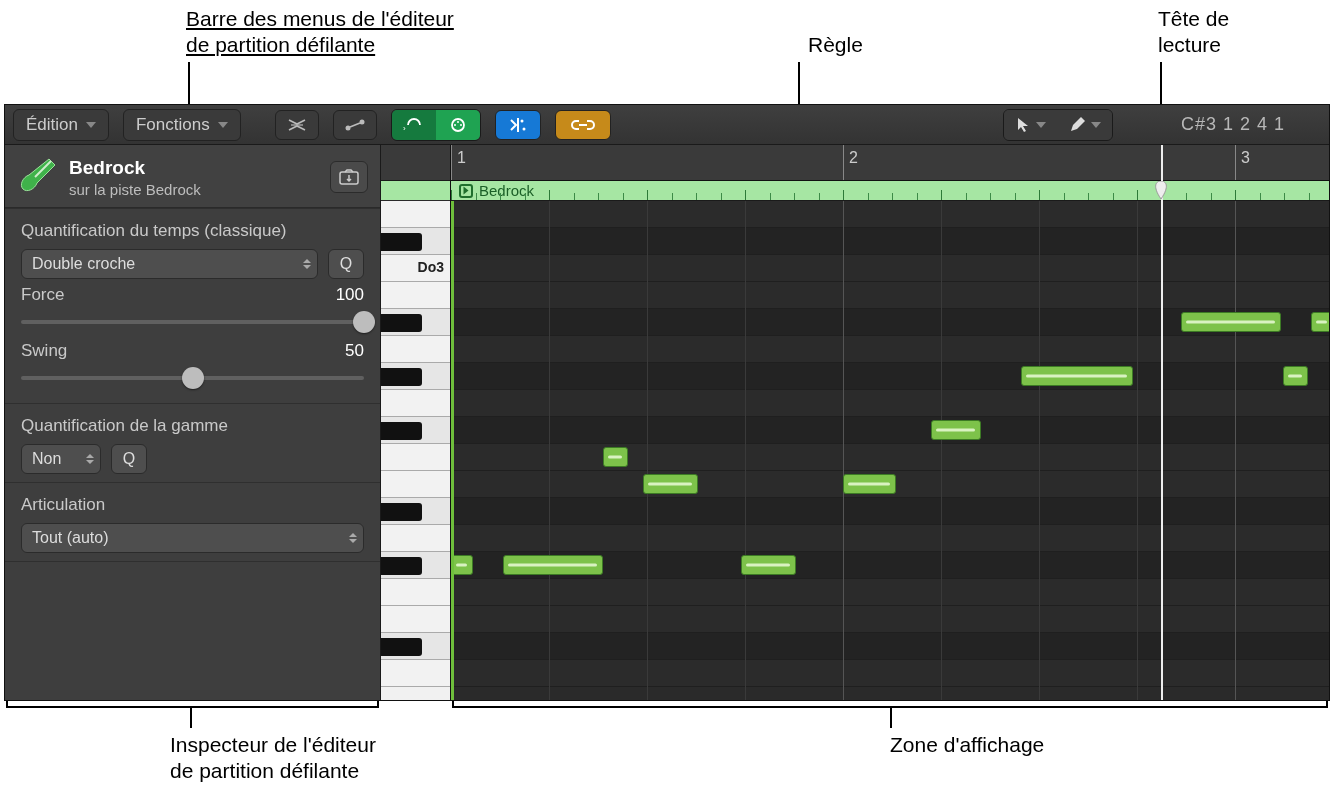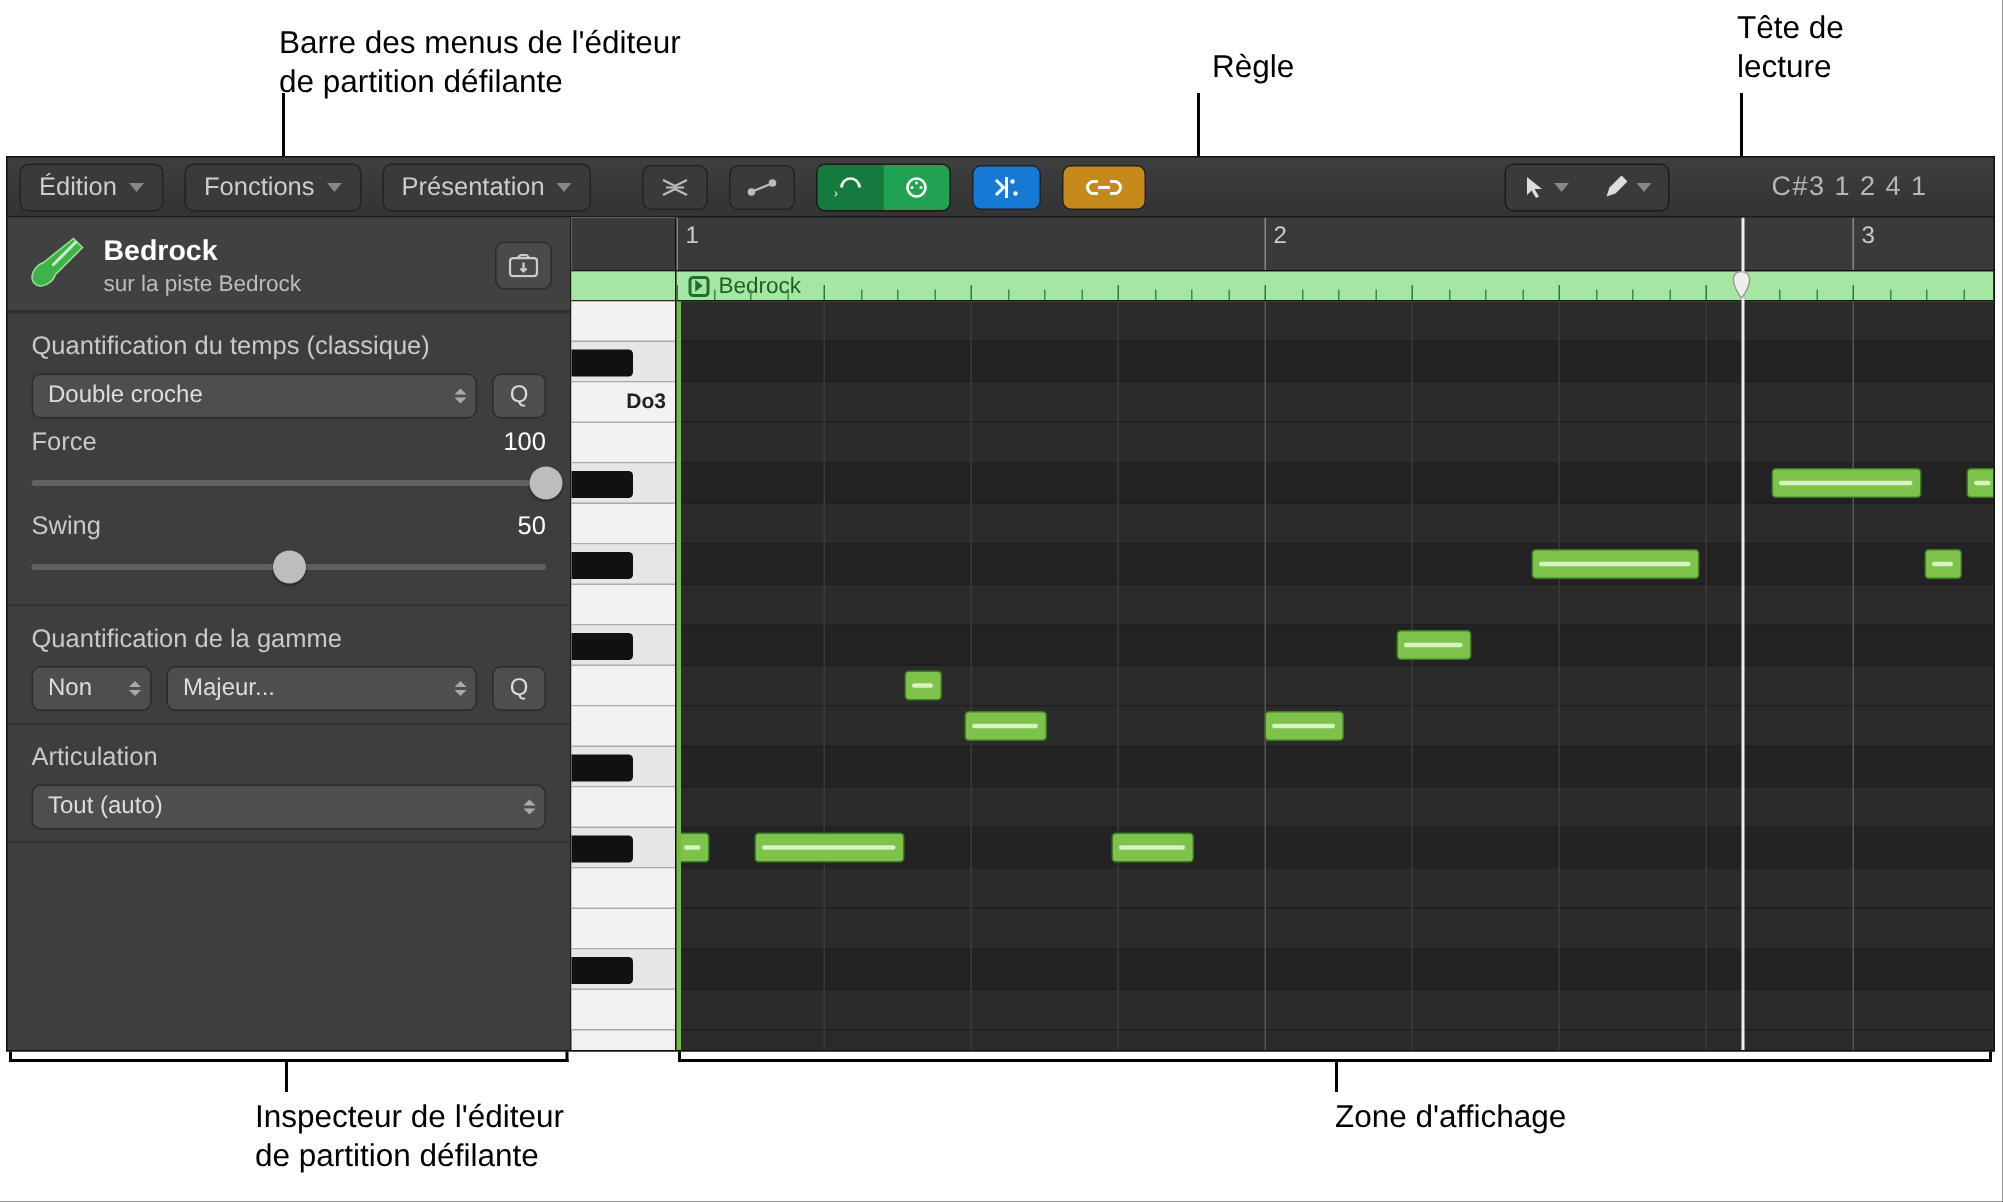--- a/index.html
+++ b/index.html
@@ -200,44 +200,40 @@
   .left-green-edge { position:absolute; top:56px; bottom:0; left:0; width:3px; background:#6fbf3c;}
 
   
   .bracket { position:absolute; border-top:2px solid #000; }
   .bracket::before,.bracket::after{ content:''; position:absolute; top:-7px; width:2px; height:7px; background:#000;}
   .bracket::before{left:0;} .bracket::after{right:0;}
 </style>
 </head>
 <body>
 
-<div class="callout" style="left:186px; top:16px;">Barre des menus de l'éditeur
+<div class="callout" style="left:186px; top:6px;text-decoration:underline;">Barre des menus de l'éditeur
 de partition défilante</div>
 <div class="callout-line" style="left:188px; top:62px; width:2px; height:52px;"></div>
 
 <div class="callout" style="left:808px; top:32px;">Règle</div>
 <div class="callout-line" style="left:798px; top:62px; width:2px; height:70px;"></div>
 
 <div class="callout" style="left:1158px; top:6px;">Tête de
 lecture</div>
 <div class="callout-line" style="left:1160px; top:62px; width:2px; height:90px;"></div>
 
 <div class="app-frame">
 
   <div class="menubar">
     <div class="menu-btn">
       <span>Édition</span>
       <span class="chev"></span>
     </div>
     <div class="menu-btn">
       <span>Fonctions</span>
-      <span class="chev"></span>
-    </div>
-    <div class="menu-btn">
-      <span>Présentation</span>
       <span class="chev"></span>
     </div>
     <div class="sep-flex"></div>
 
     <div class="icon-btn">
       <svg width="20" height="14" viewBox="0 0 20 14">
         <path d="M2 2 L10 6 L18 2 M2 12 L10 8 L18 12" stroke="#bbb" stroke-width="1.6" fill="none"></path>
         <line x1="4" y1="7" x2="16" y2="7" stroke="#bbb" stroke-width="1.2"></line>
       </svg>
     </div>
@@ -361,27 +357,20 @@
             <div class="thumb" style="left:50%;"></div>
           </div>
         </div>
       </div>
 
       <div class="section">
         <div class="sec-label">Quantification de la gamme</div>
         <div class="row-flex">
           <div class="select" style="width:80px;">
             <span>Non</span>
-            <span class="upd">
-                <span class="tri-sm-up"></span>
-                <span class="tri-sm-dn"></span>
-              </span>
-          </div>
-          <div class="select" style="flex:1;">
-            <span>Majeur...</span>
             <span class="upd">
                 <span class="tri-sm-up"></span>
                 <span class="tri-sm-dn"></span>
               </span>
           </div>
           <div class="q-btn">
             <span>Q</span>
           </div>
         </div>
       </div>

